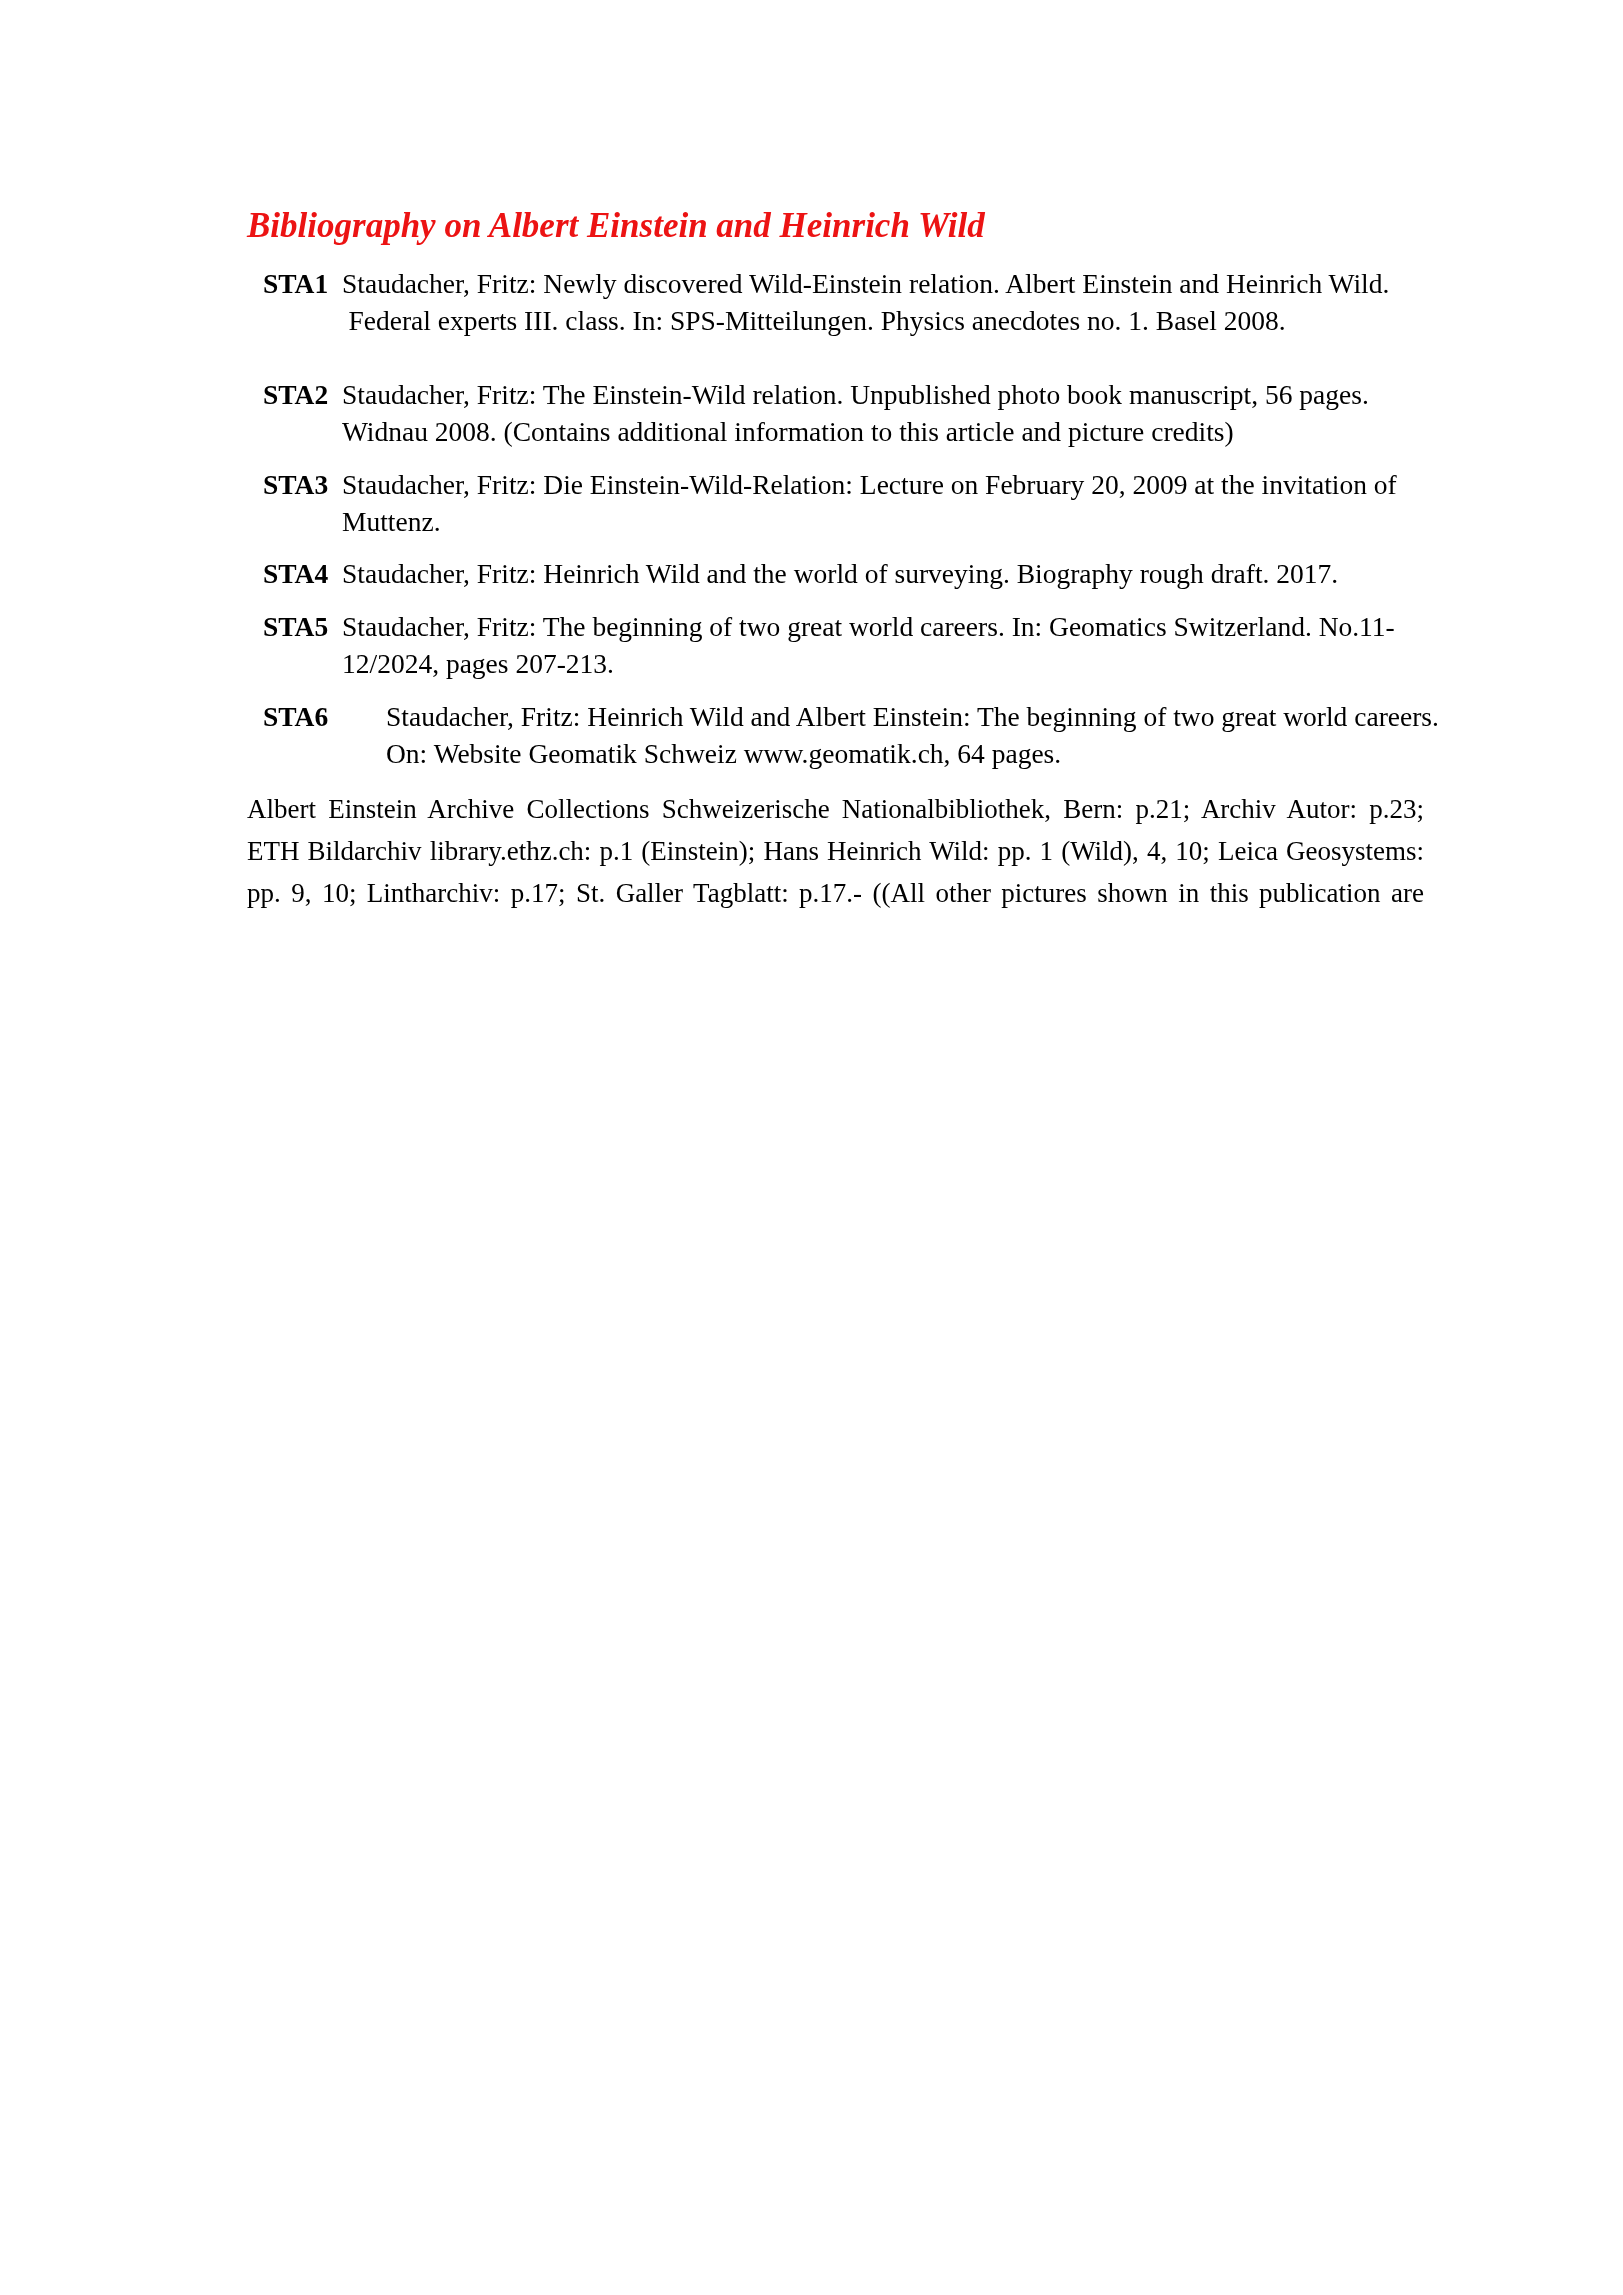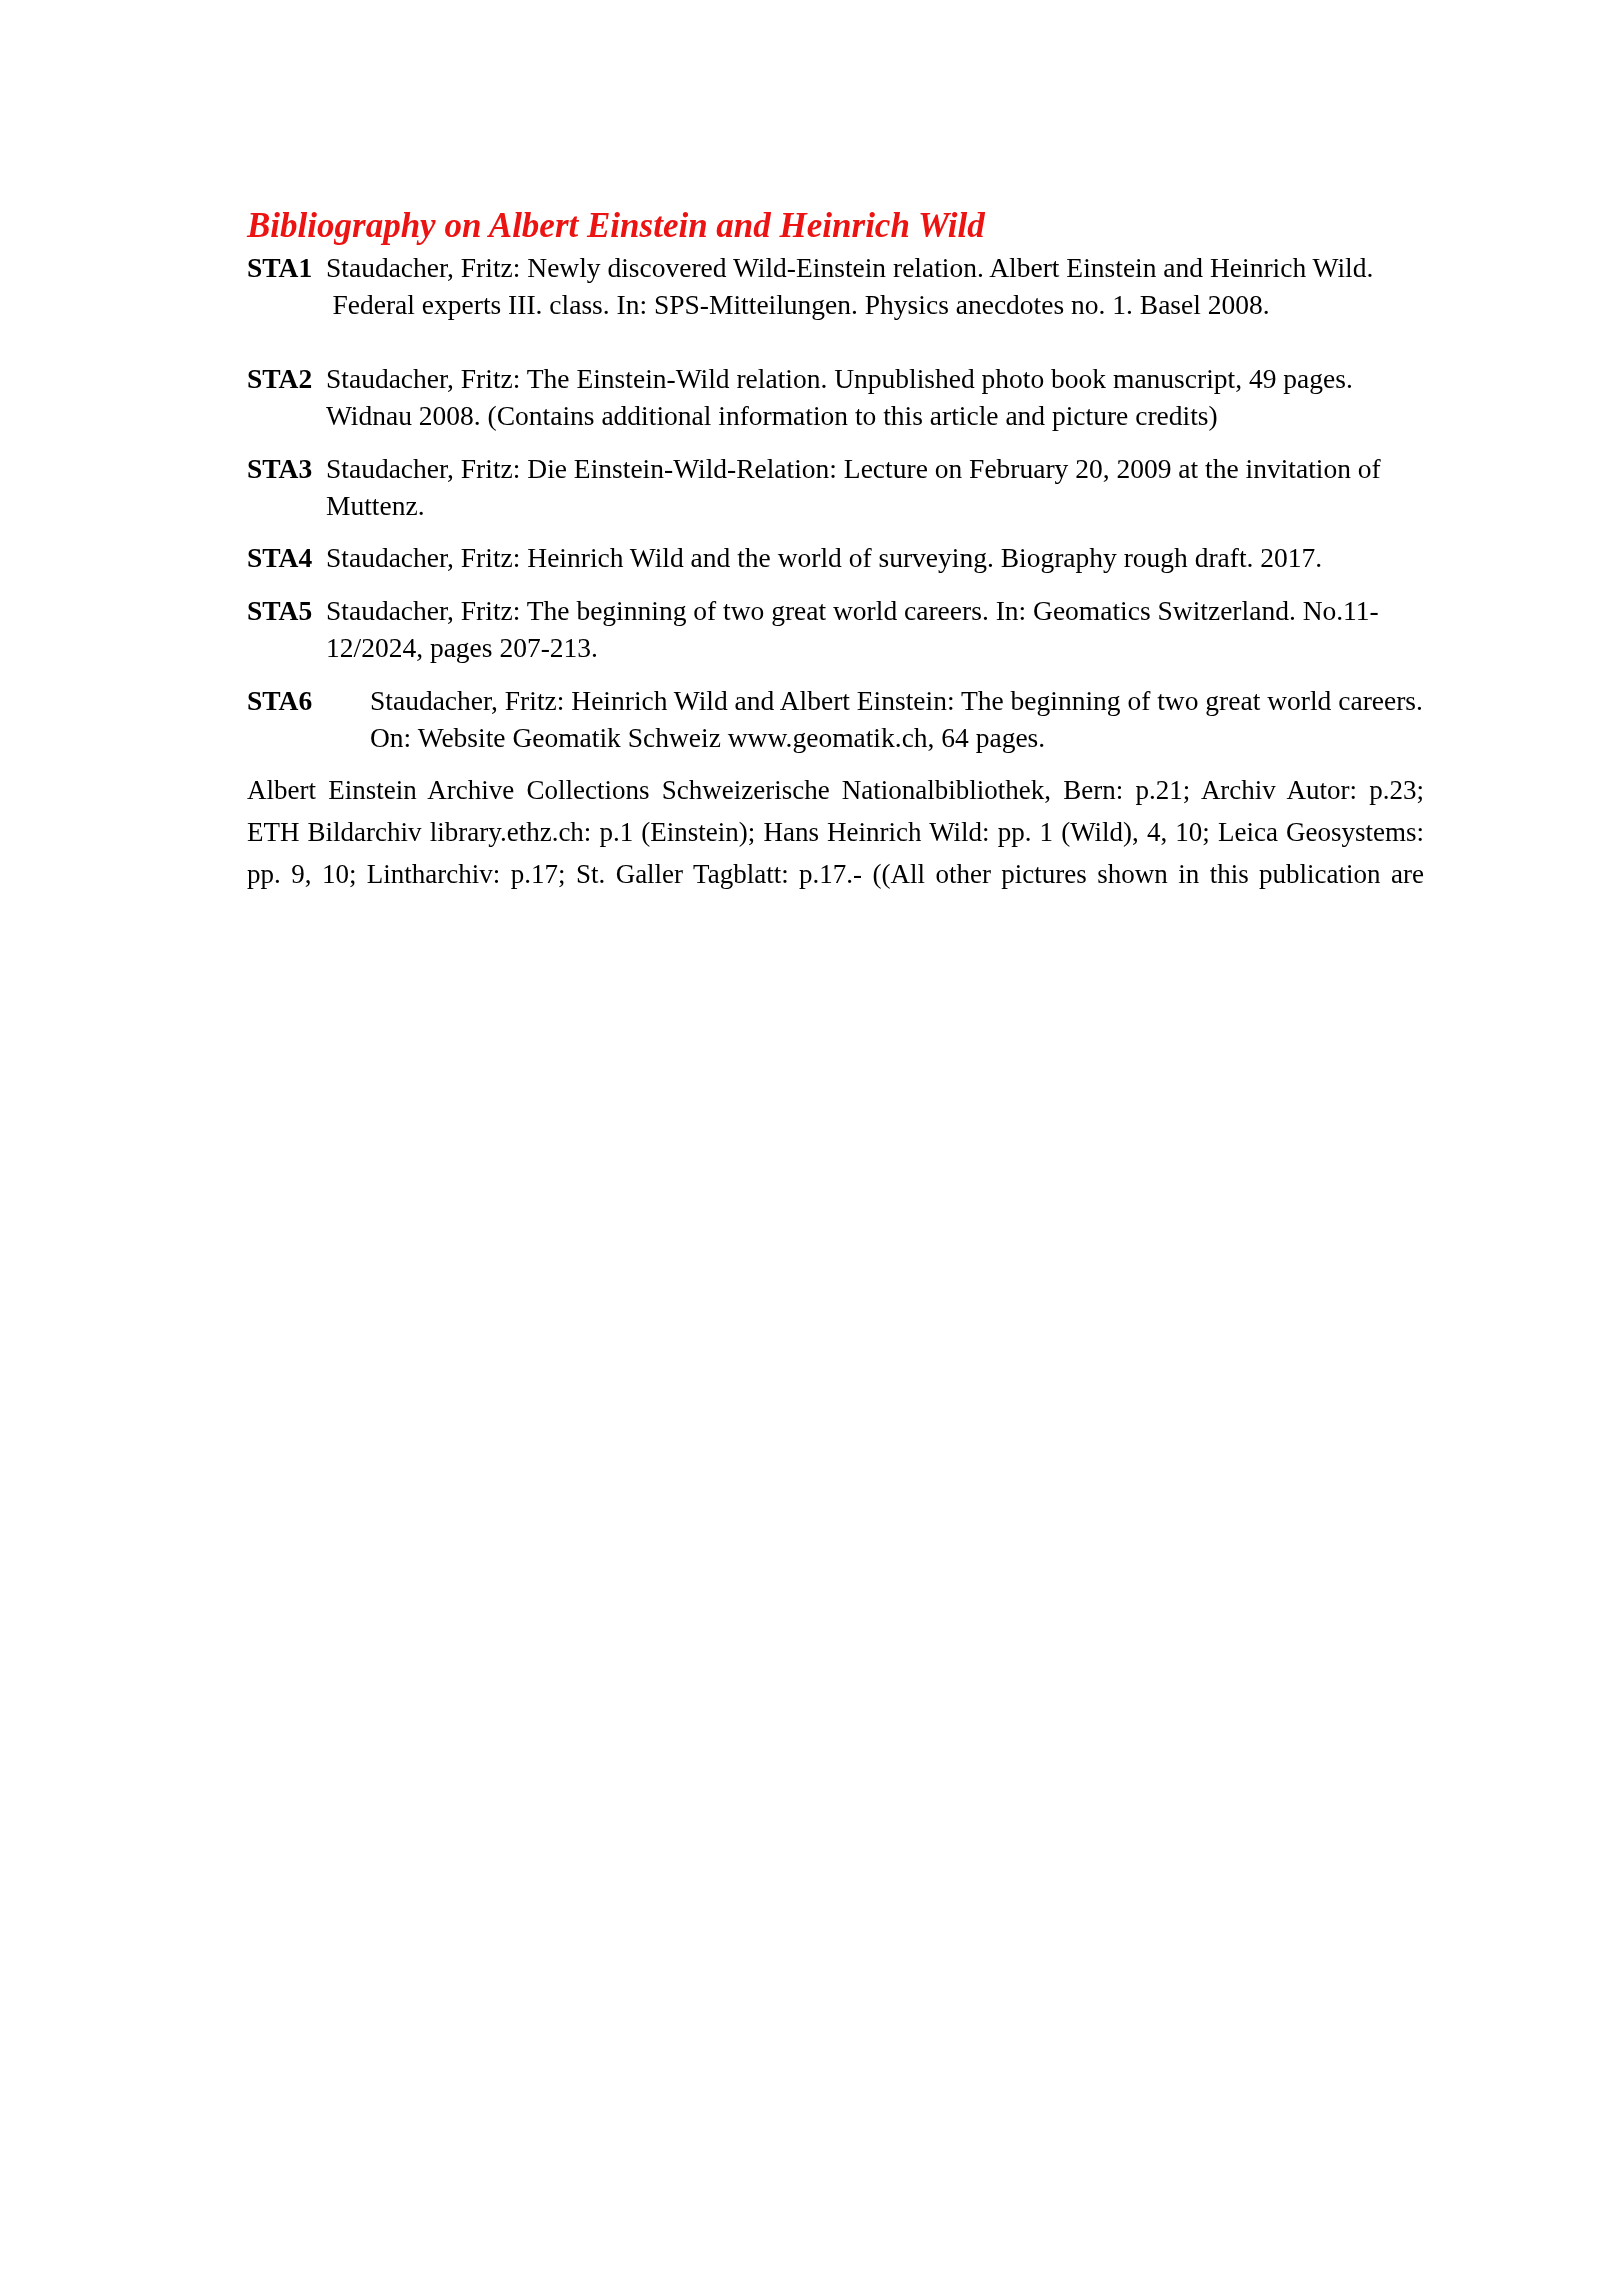--- a/index.html
+++ b/index.html
@@ -24,21 +24,21 @@
   }
   .section-heading {
     font-size: 35px;
     line-height: 46px;
     font-weight: bold;
     font-style: italic;
     color: var(--accent, #ec1313);
     margin: 0;
   }
   .references {
-    margin: 0;
+    margin: 16px;
   }
   .reference {
     display: flex;
     align-items: flex-start;
     margin-bottom: 15.7px;
   }
   .reference:first-child {
     margin-bottom: 37px;
   }
   .reference:last-child {
@@ -100,21 +100,21 @@
     <span class="ref-id">STA1</span>
     <div class="ref-lines">
             <div class="ref-line">Staudacher, Fritz: Newly discovered Wild-Einstein relation. Albert Einstein and Heinrich Wild.</div>
             <div class="ref-line">Federal experts III. class. In: SPS-Mitteilungen. Physics anecdotes no. 1. Basel 2008.</div>
           </div>
   </div>
 
   <div class="reference">
     <span class="ref-id">STA2</span>
     <div class="ref-lines">
-            <div class="ref-line">Staudacher, Fritz: The Einstein-Wild relation. Unpublished photo book manuscript, 49 pages.</div>
+            <div class="ref-line">Staudacher, Fritz: The Einstein-Wild relation. Unpublished photo book manuscript, 56 pages.</div>
             <div class="ref-line">Widnau 2008. (Contains additional information to this article and picture credits)</div>
           </div>
   </div>
 
   <div class="reference">
     <span class="ref-id">STA3</span>
     <div class="ref-lines">
             <div class="ref-line">Staudacher, Fritz: Die Einstein-Wild-Relation: Lecture on February 20, 2009 at the invitation of</div>
             <div class="ref-line">Muttenz.</div>
           </div>

